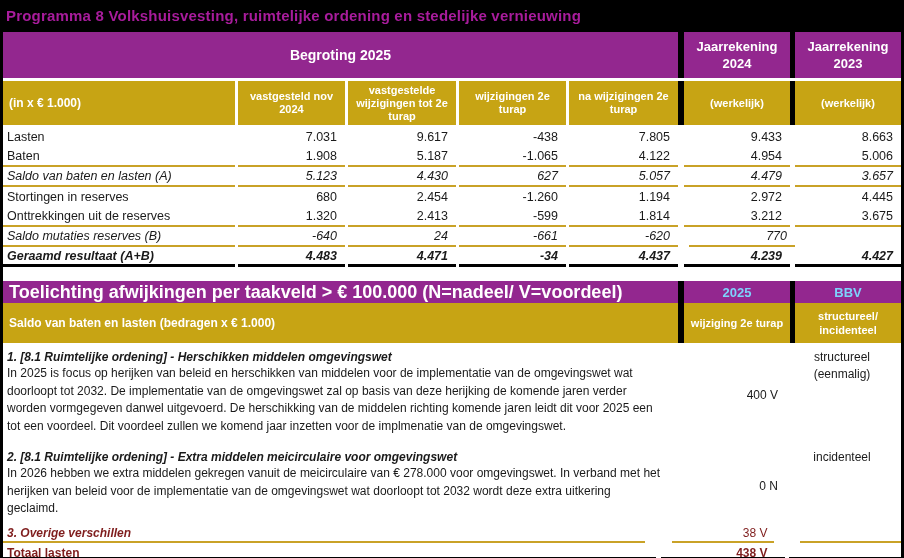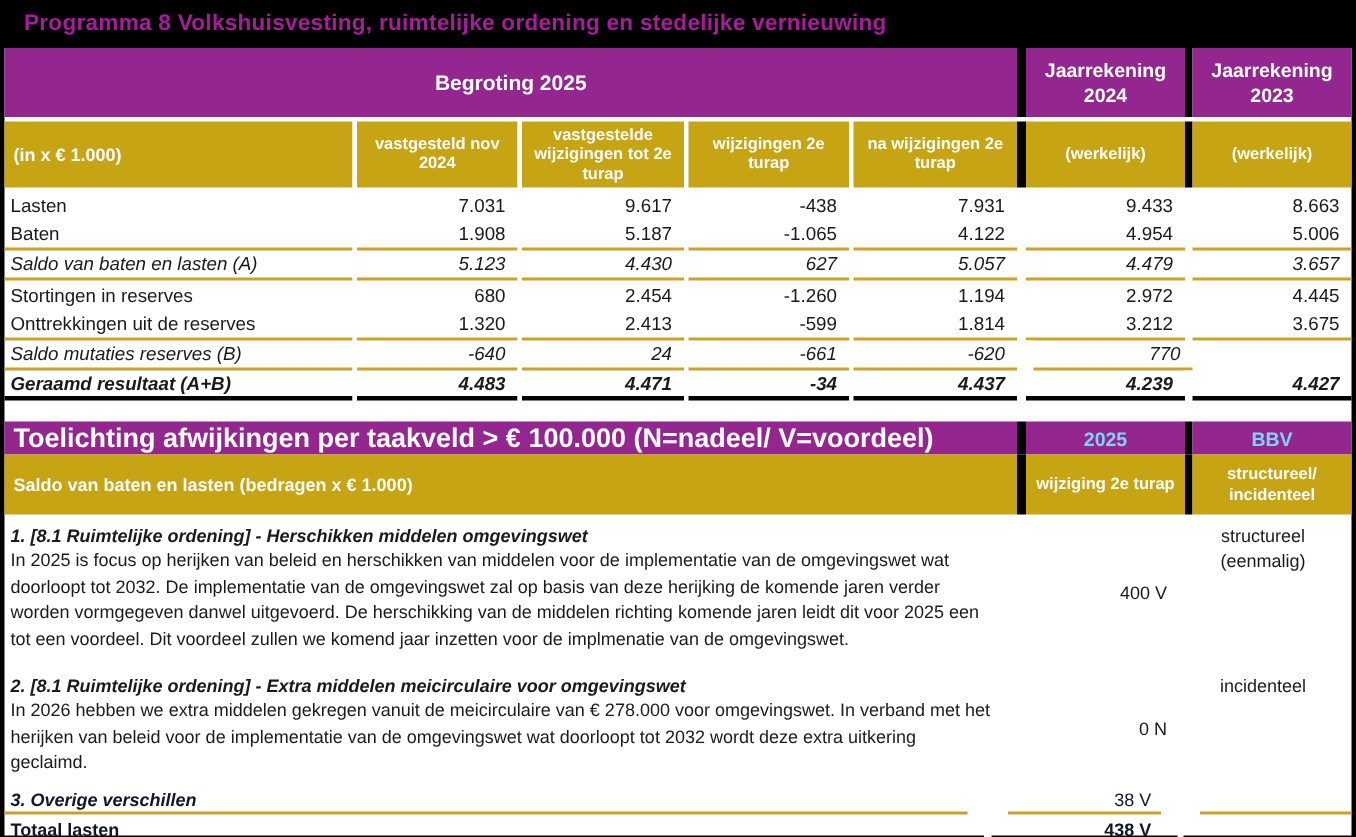--- a/index.html
+++ b/index.html
@@ -2,21 +2,21 @@
 <html><head>
 <meta charset="utf-8">
 <style>
   * { margin:0; padding:0; box-sizing:border-box; }
   body { background:#555; font-family:"Liberation Sans", sans-serif; }
   .page {
     width:904px; height:558px; background:#000; overflow:hidden;
     position:relative; margin:0 auto;
   }
   .title-bar {
-    height:30px; display:flex; align-items:center; padding-left:16px;
+    height:30px; display:flex; align-items:center; padding-left:6px;
   }
   .title-bar span {
     color:#A81C9C; font-size:15px; font-weight:bold; letter-spacing:0.2px;
   }
   .content {
     width:898px; margin-left:3px; height:525px; background:#fff;
   }
   .row { display:flex; width:898px; }
 
   
@@ -80,21 +80,21 @@
   .trow { }
   .ttext { width:675px; padding:0 14px 0 4px; color:#1a1a1a; }
   .ttitle { font-weight:bold; font-style:italic; font-size:12px; line-height:16px; }
   .tpar { font-size:12px; line-height:17.5px; }
   .tamount { width:106px; display:flex; align-items:center; justify-content:flex-end;
     padding-right:6px; font-size:12px; color:#1a1a1a; }
   .tbbv { width:106px; display:flex; flex-direction:column; align-items:center; justify-content:flex-start;
     font-size:12px; line-height:17px; color:#1a1a1a; text-align:center; }
   .trow1 { min-height:92px; }
   .trow2 { margin-top:8px; min-height:74px; }
-  .srow { height:18px; font-size:12px; color:#0f172a; margin-top:2px;gap:11px; }
+  .srow { height:18px; font-size:12px; color:#7f1d1d; margin-top:2px;gap:11px; }
   .srow .slbl { width:675px; display:flex; align-items:center; padding-left:4px; }
   .srow .samt { width:106px; display:flex; align-items:center; justify-content:flex-end; padding-right:6px; }
   .srow .sbbv { width:106px; }
   .srow.gold-u > .cell { border-bottom:2.5px solid #C9A227; }
   .srow.it .slbl { font-style:italic; font-weight:bold; }
   .srow.bd { font-weight:bold; }
 </style>
 </head>
 <body>
 
@@ -134,21 +134,21 @@
 
       <div class="row drow">
         <div class="lbl cell">Lasten</div>
           <div class="wsep3"></div>
         <div class="num n1 cell">7.031</div>
           <div class="wsep3"></div>
         <div class="num n2 cell">9.617</div>
           <div class="wsep3"></div>
         <div class="num n3 cell">-438</div>
           <div class="wsep3"></div>
-        <div class="num n4 cell">7.931</div>
+        <div class="num n4 cell">7.805</div>
           <div class="wsep6"></div>
         <div class="num n5 cell">9.433</div>
           <div class="wsep5"></div>
         <div class="num n6 cell">8.663</div>
       </div>
 
       <div class="row drow gold-u">
         <div class="lbl cell">Baten</div>
           <div class="wsep3"></div>
         <div class="num n1 cell">1.908</div>

